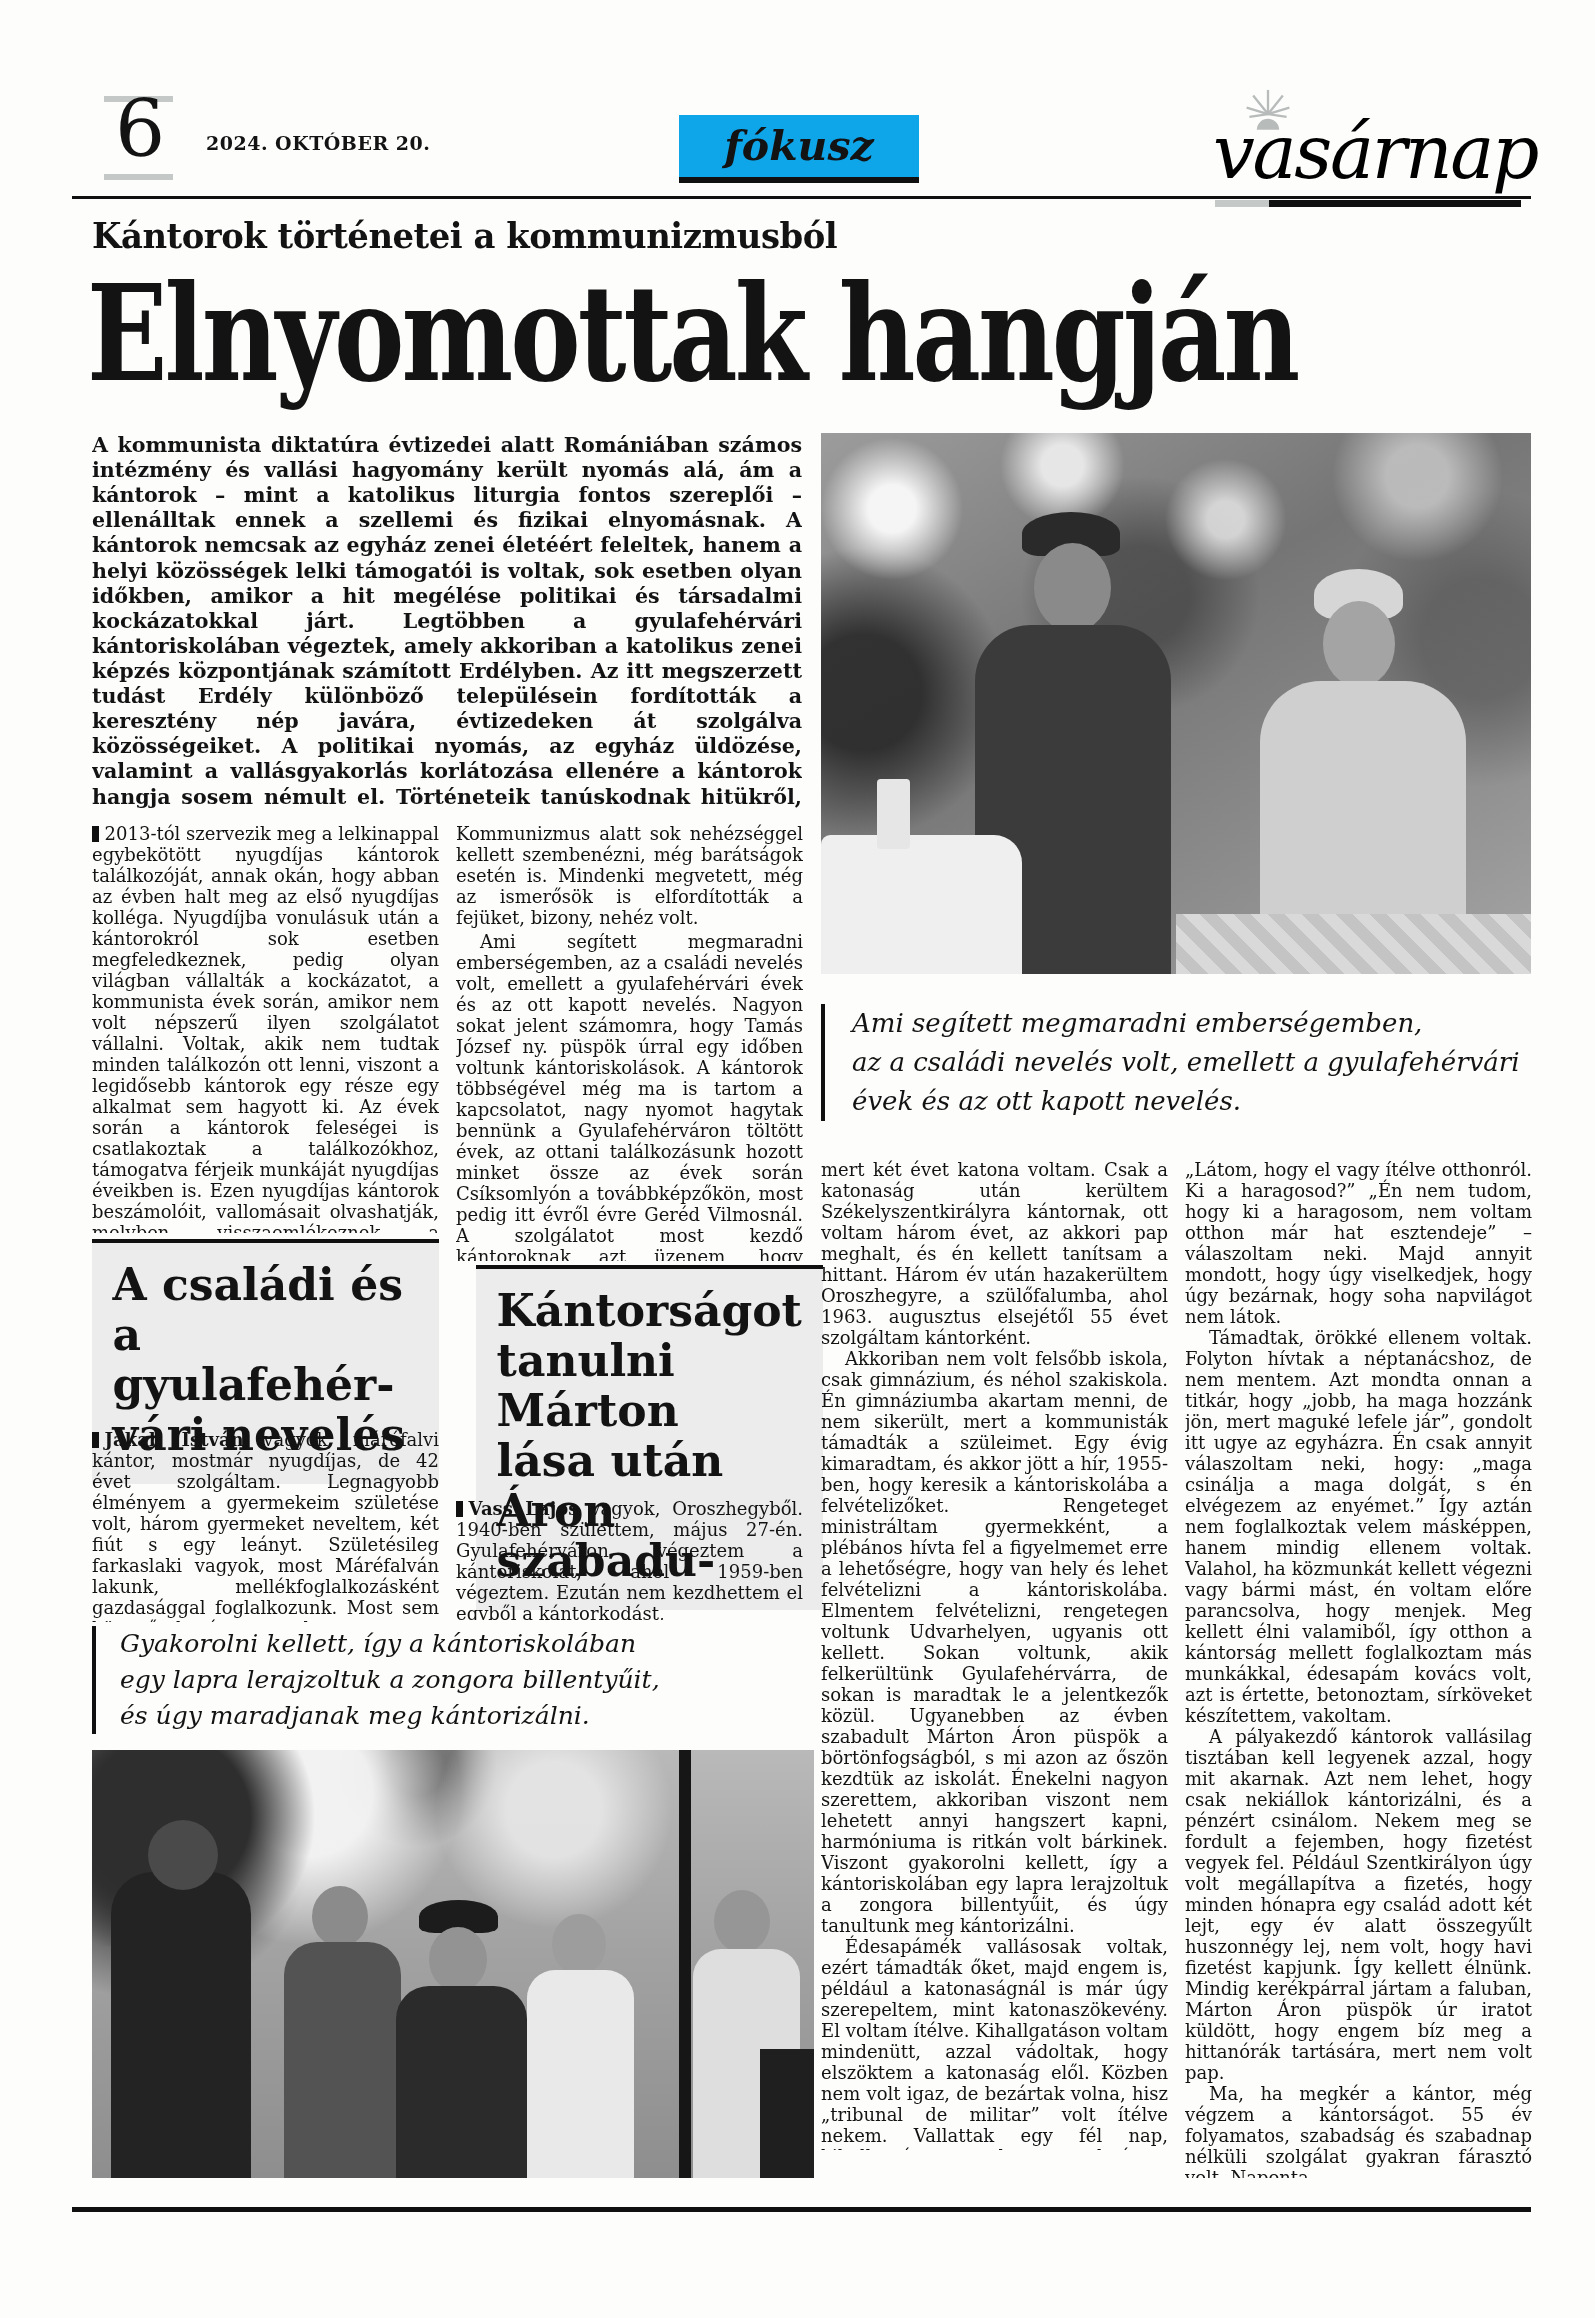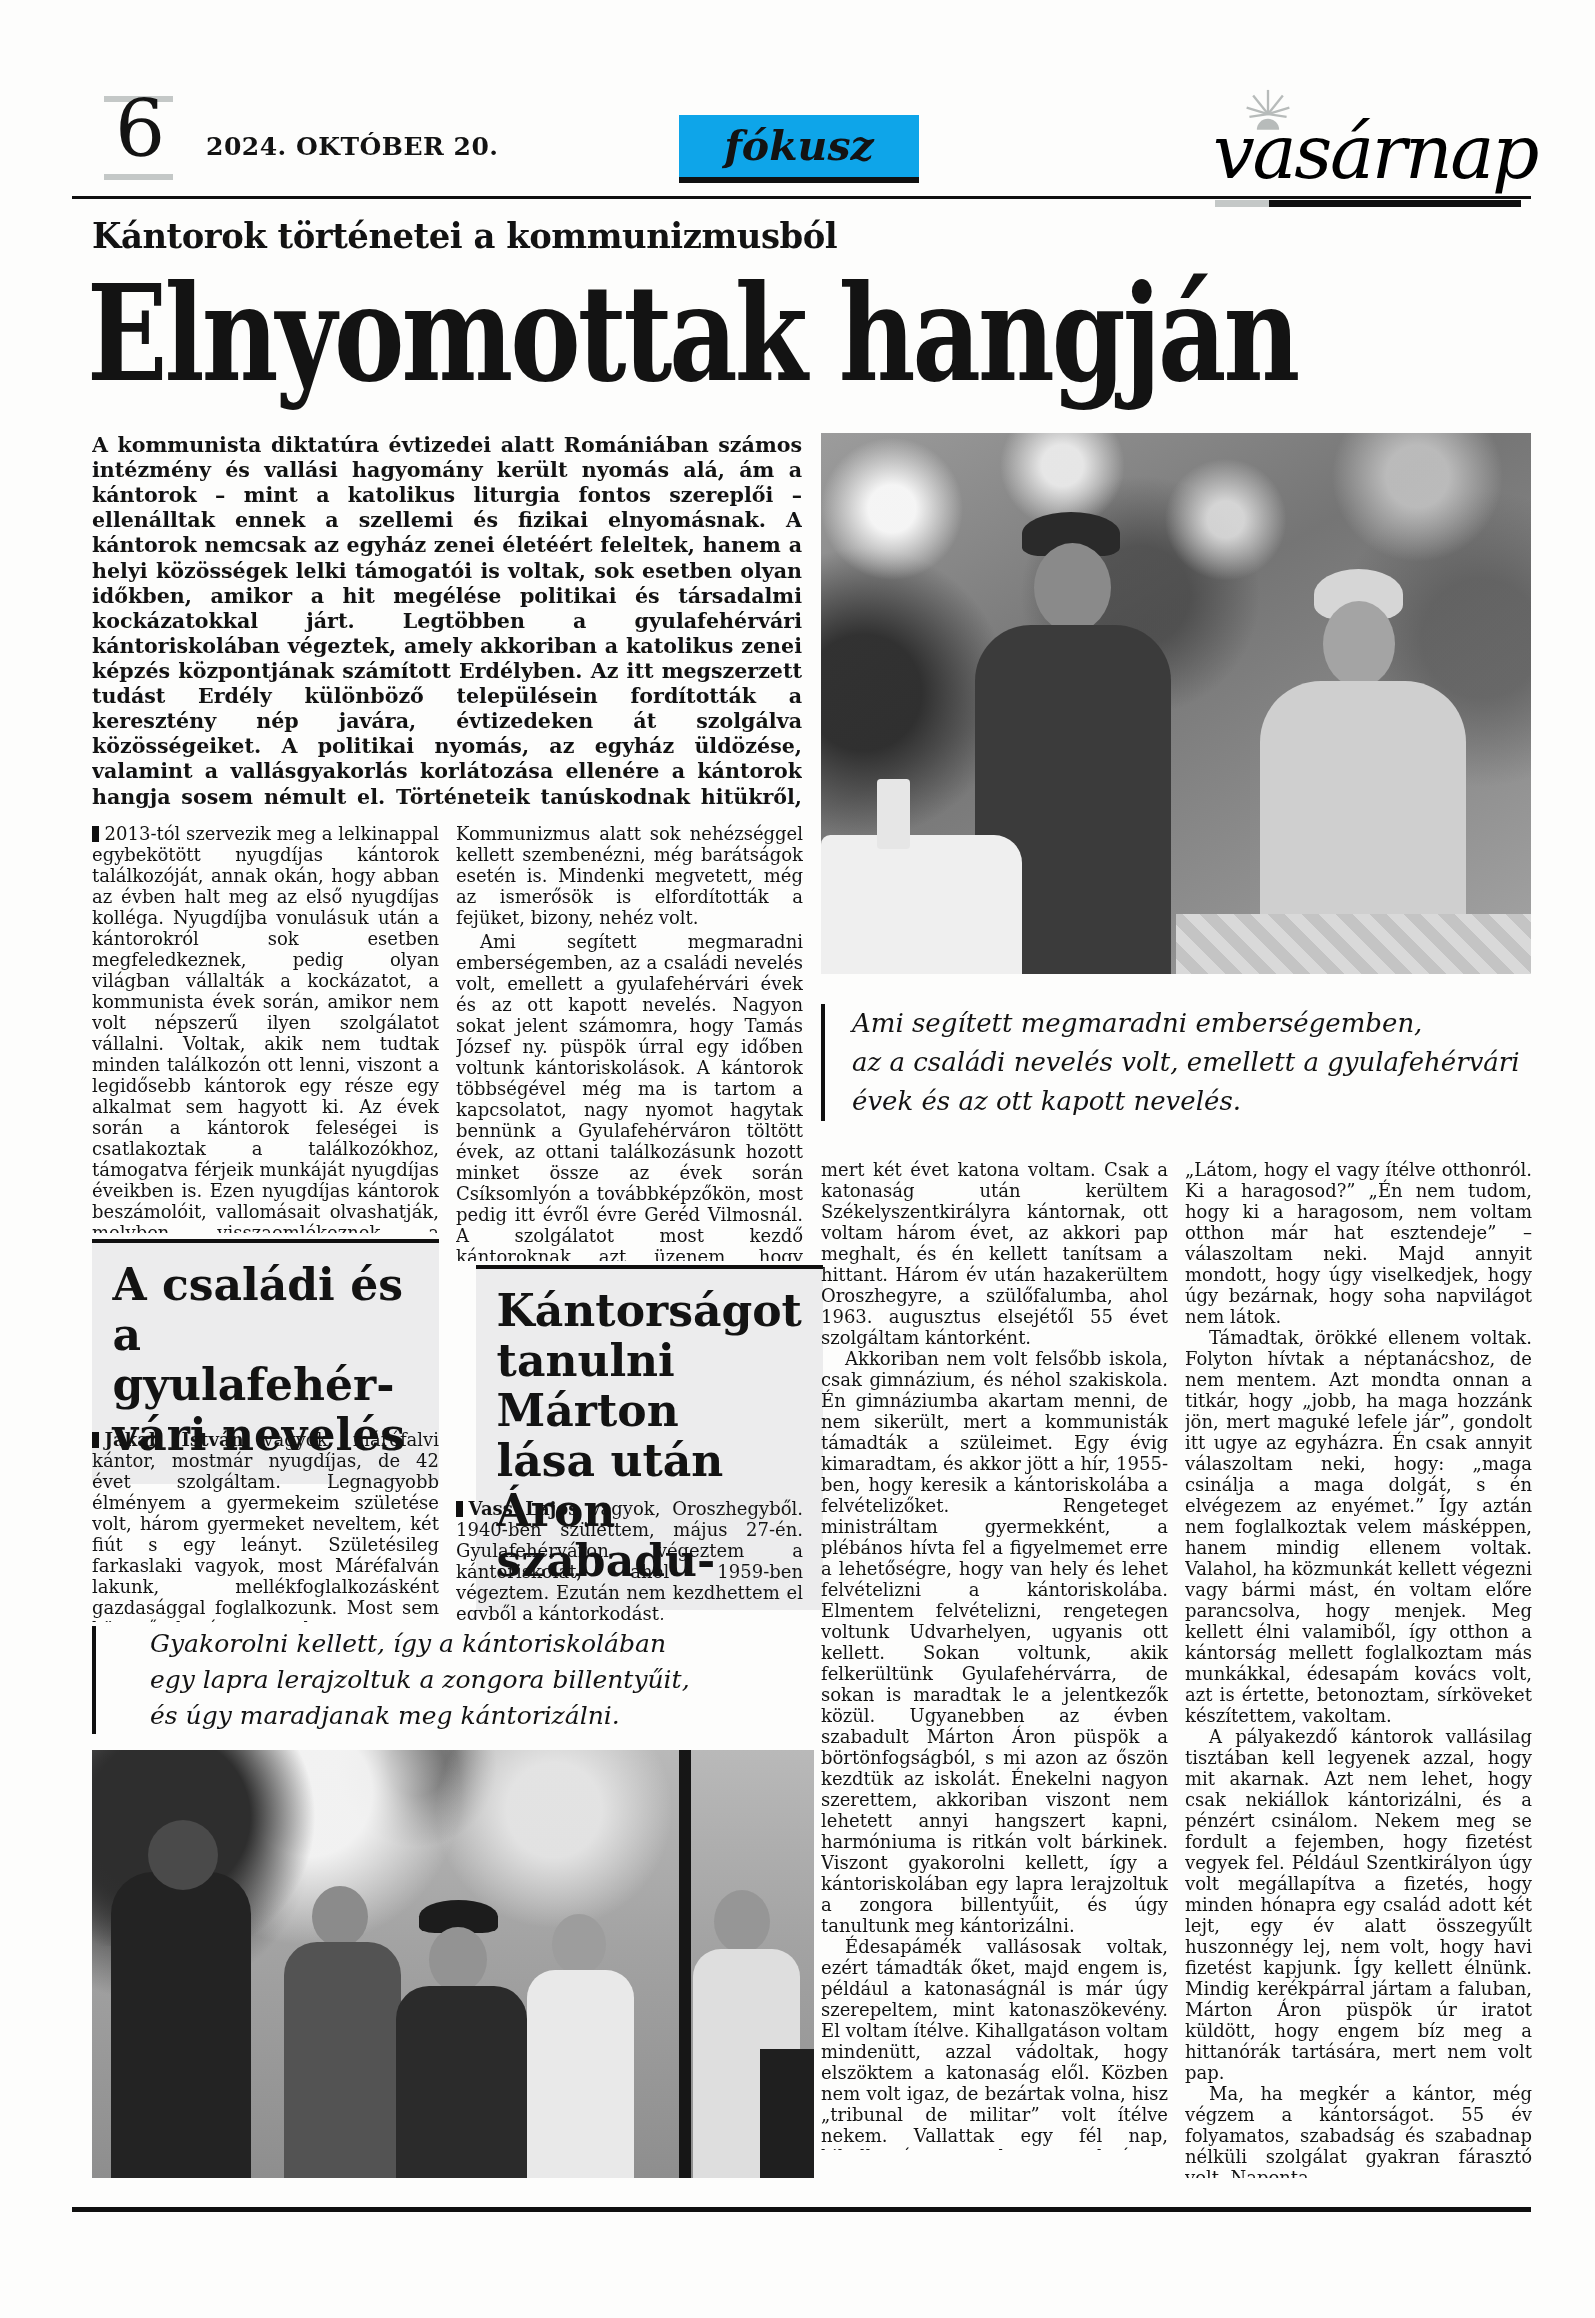--- a/index.html
+++ b/index.html
@@ -3,21 +3,21 @@
 <meta charset="utf-8">
 <style>
   html,body{margin:0;padding:0;background:#d8d8d8;}
   .page{position:relative;width:1595px;height:2319px;background:#fdfdfc;
         font-family:"DejaVu Serif",serif;color:#131313;overflow:hidden;}
   
   .graybar{position:absolute;width:69px;height:6px;background:#c4c8c7;}
   .bar-top{left:104px;top:96px;}
   .bar-bottom{left:104px;top:174px;}
   .pagenum{position:absolute;left:115px;top:90px;font-size:79px;line-height:1;font-weight:normal;}
-  .edition-date{position:absolute;left:206px;top:132px;font-size:25px;font-weight:bold;letter-spacing:0.5px;}
+  .edition-date{position:absolute;left:206px;top:132px;font-size:19px;font-weight:bold;letter-spacing:0.5px;}
   .focus-box{position:absolute;left:679px;top:115px;width:240px;height:62px;background:#0ea5e9;
              border-bottom:6px solid #101010;display:flex;align-items:center;justify-content:center;
              font-style:italic;font-weight:bold;font-size:41px;}
   .masthead{position:absolute;left:1213px;top:96px;width:318px;height:112px;}
   .masthead-text{position:absolute;left:0;top:18.7px;font-style:italic;font-size:74px;line-height:1;
                  letter-spacing:-2.3px;color:#000000;}
   .sun{position:absolute;left:29px;top:-11.2px;}
   .masthead-underline{position:absolute;left:1.9px;top:104px;width:307px;height:6.5px;font-size:0;}
   .mu-gray{display:inline-block;width:54px;height:6.5px;background:#c4c8c7;}
   .mu-black{display:inline-block;width:252px;height:6.5px;background:#101010;}
@@ -43,21 +43,21 @@
   .c2p1{top:823px;height:107px;} .c2p2{top:931px;height:330px;}
   .c2sub{top:1265px;margin-left:20px;} .c2p3{top:1498px;height:122px;}
   .c3p{top:1159px;height:991px;} .c4p{top:1159px;height:1019px;}
   
   .subhead{position:absolute;background:#ececed;border-top:4.7px solid #101010;
            padding:17px 18.7px 24px 20.6px;font-weight:bold;font-size:44px;line-height:50px;
            box-sizing:border-box;}
   .subhead span{display:block;}
   
   .pullquote{position:absolute;font-style:italic;border-left:4.2px solid #101010;}
-  .pq-left{left:92px;top:1626px;width:715px;padding-left:54px;font-size:25px;line-height:36px;}
+  .pq-left{left:92px;top:1626px;width:715px;padding-left:24px;font-size:25px;line-height:36px;}
   .pq-right{left:821px;top:1004px;width:710px;padding-left:27px;font-size:26px;line-height:39px;}
   .pullquote span{display:block;}
   
   .photo{position:absolute;overflow:hidden;filter:grayscale(100%);}
   .photo1{left:821px;top:433px;width:710px;height:541px;
     background:
       radial-gradient(circle at 10% 14%,rgba(250,250,250,.95) 0 3%,rgba(250,250,250,0) 9%),
       radial-gradient(circle at 34% 6%,rgba(240,240,240,.9) 0 3%,rgba(240,240,240,0) 9%),
       radial-gradient(circle at 57% 16%,rgba(235,235,235,.8) 0 3%,rgba(235,235,235,0) 10%),
       radial-gradient(circle at 84% 8%,rgba(215,215,215,.7) 0 4%,rgba(215,215,215,0) 11%),

